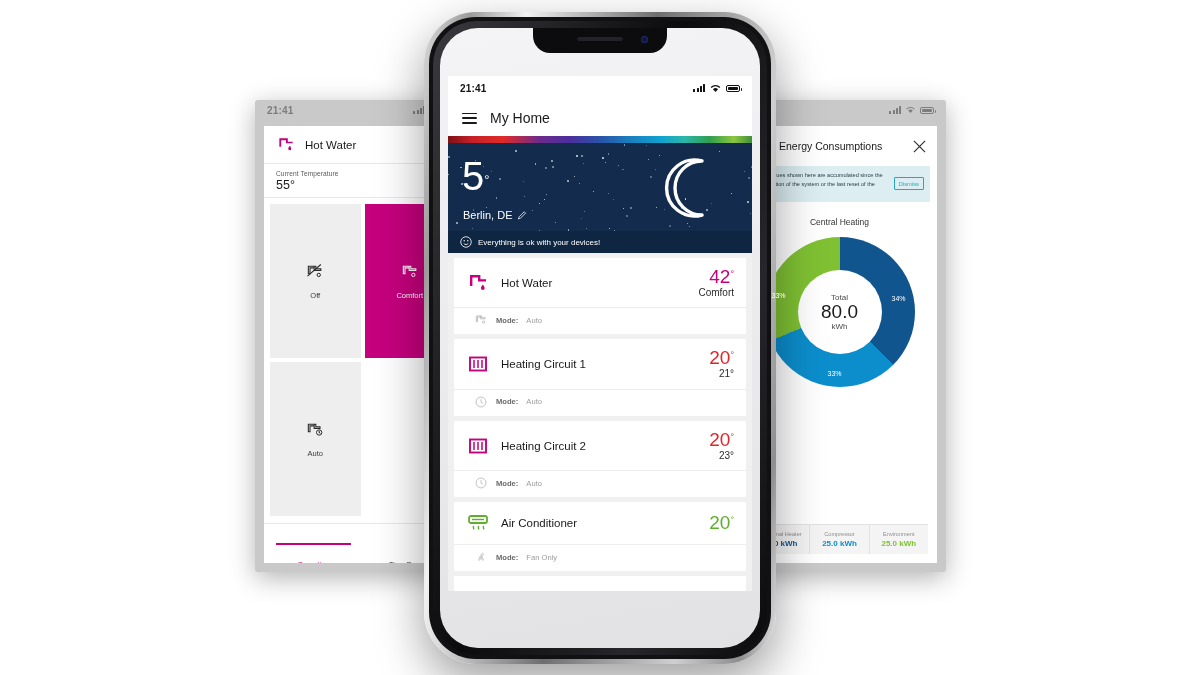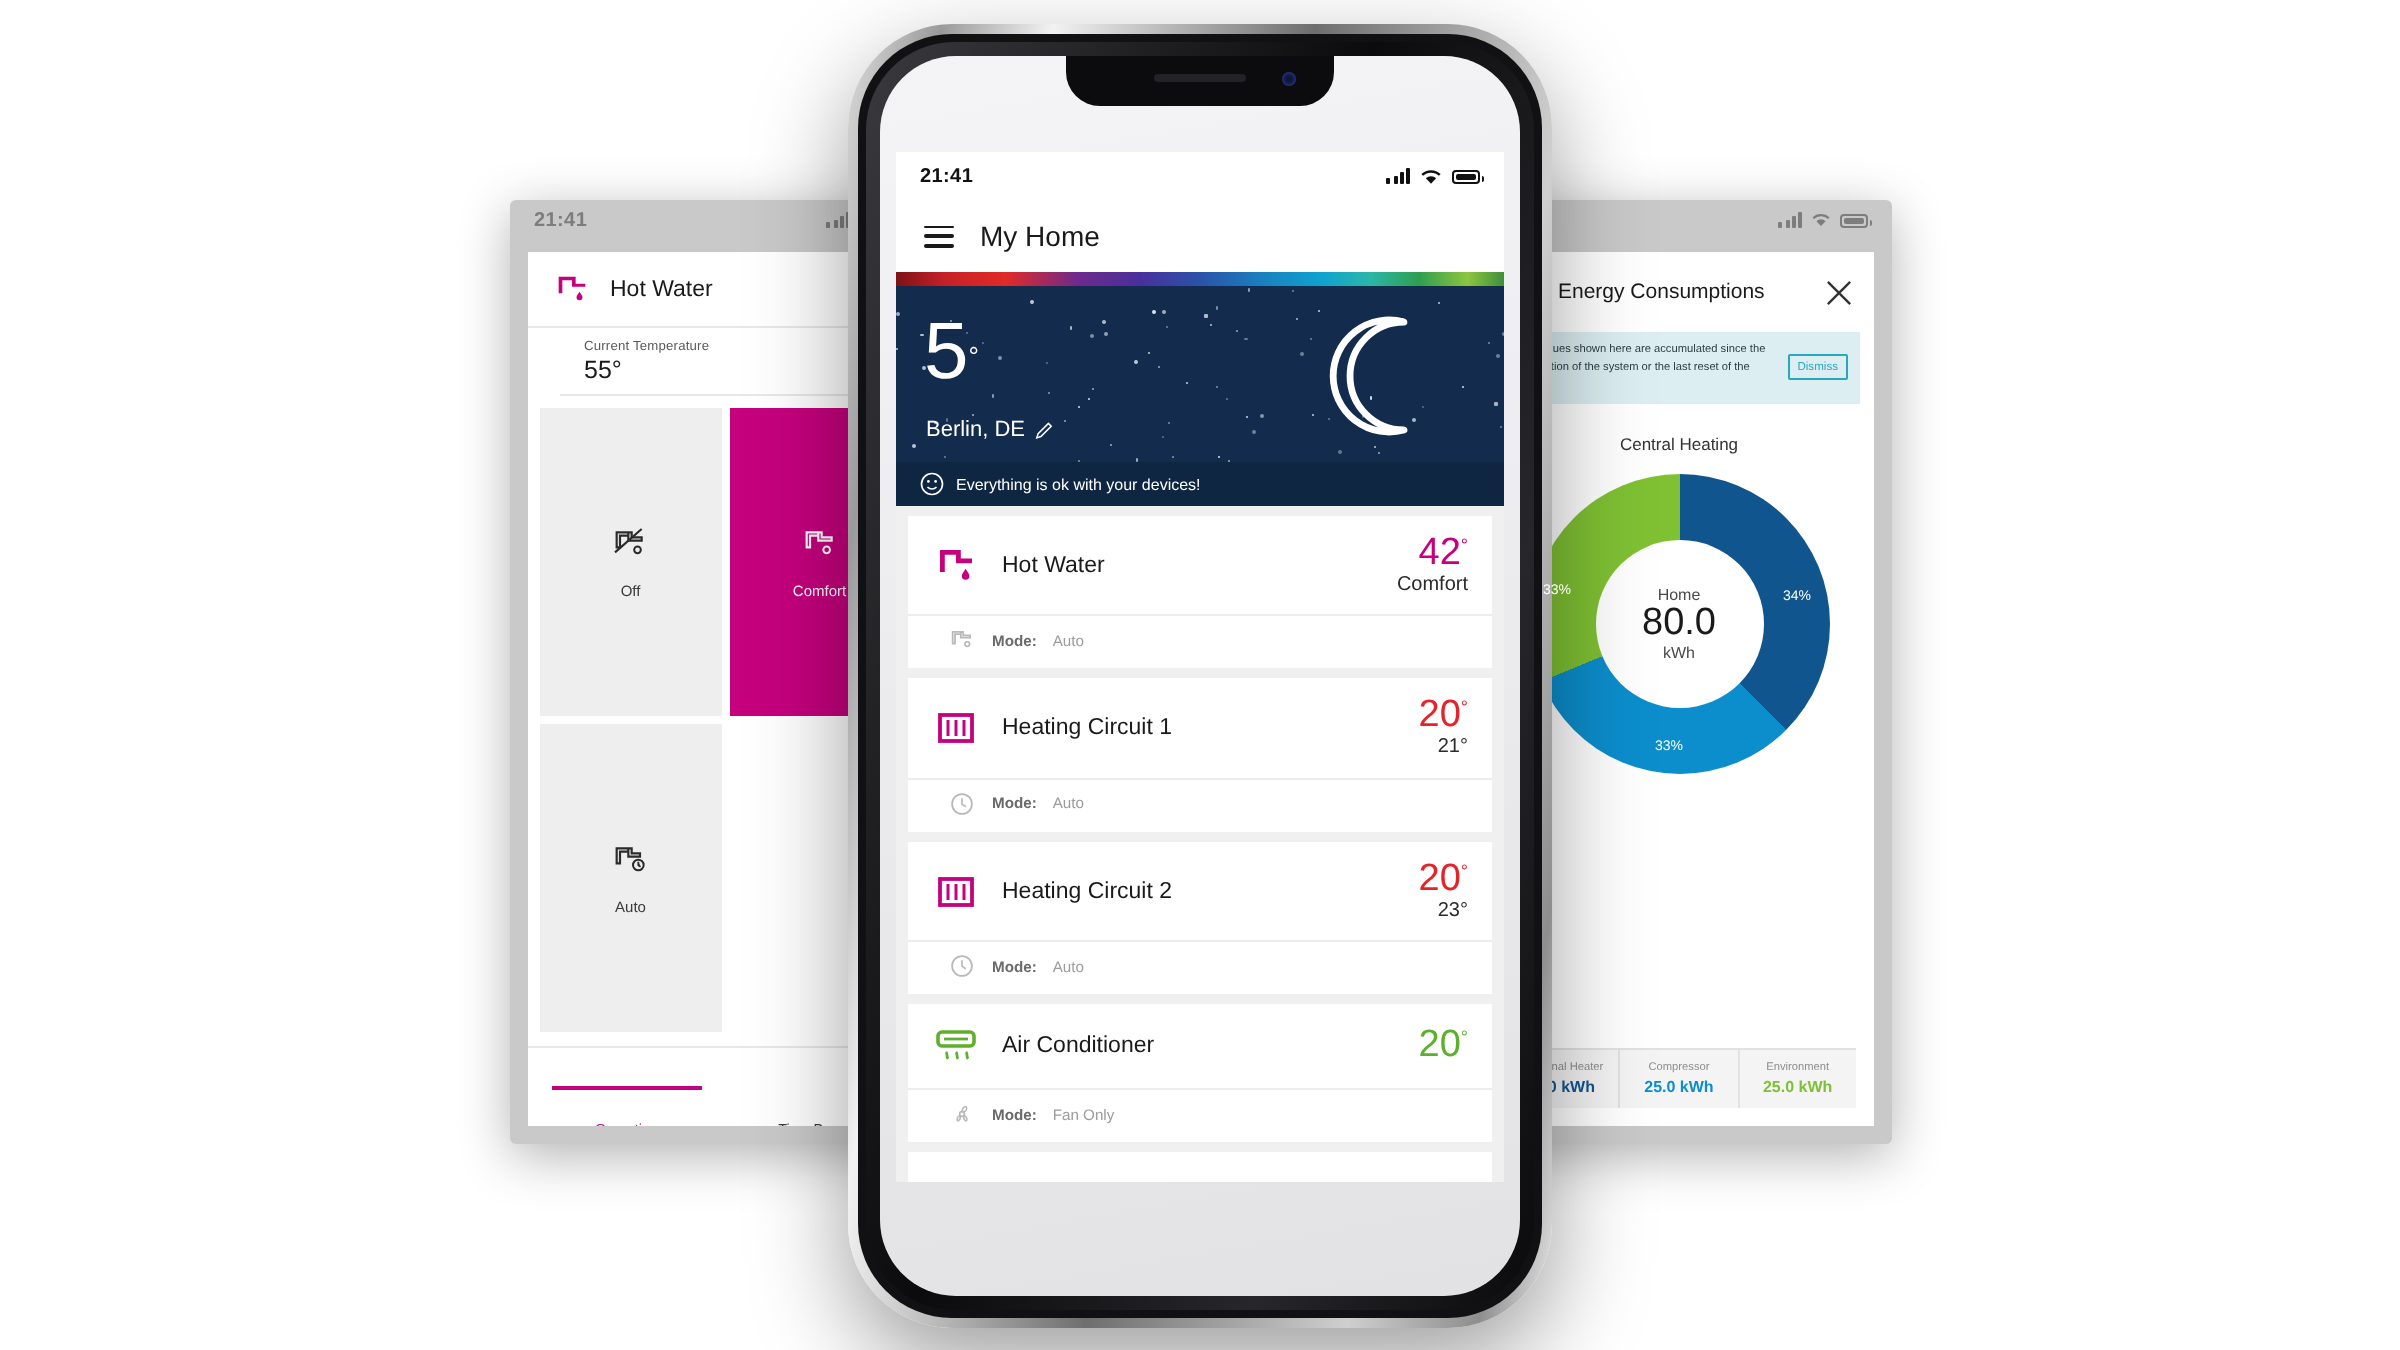--- a/index.html
+++ b/index.html
@@ -29,21 +29,21 @@
   .side .statusbar { height:20px; color:#7d7d7d; }
 
   #left-panel  { left:255px; top:100px; width:215px; height:472px; }
   #right-panel { left:733px; top:100px; width:213px; height:472px; }
 
   
   .lp-head { display:flex; align-items:center; height:38px; padding:0 12px;
              border-bottom:1px solid #e8e8e8; }
   .lp-head .title { font-size:11.5px; color:#1a1a1a; margin-left:9px; flex:1; }
   .lp-temp { display:flex; align-items:center; height:34px; padding:0 12px;
-             border-bottom:1px solid #e8e8e8;margin-left:16px; }
+             border-bottom:1px solid #e8e8e8; }
   .lp-temp .col { flex:1; }
   .lp-temp .lbl { font-size:6.6px; color:#5a5a5a; letter-spacing:.1px; }
   .lp-temp .val { font-size:12.5px; color:#1a1a1a; margin-top:1px; }
   .modegrid { display:grid; grid-template-columns:1fr 1fr; gap:4px;
               padding:6px 6px 0 6px; }
   .modecell { height:154px; background:#eeeeee; display:flex; flex-direction:column;
               align-items:center; justify-content:center; gap:9px; }
   .modecell .ml { font-size:7.5px; color:#3a3a3a; }
   .modecell.active { background:#c6017e; }
   .modecell.active .ml { color:#fff; }
@@ -277,21 +277,21 @@
 
 
       <div class="chart-title">Central Heating</div>
 
       <div class="donut-wrap">
         <div class="donut" id="donut" style="background: conic-gradient(rgb(17, 85, 143) 0deg, rgb(17, 85, 143) 135deg, rgb(12, 142, 205) 135deg, rgb(12, 142, 205) 247.5deg, rgb(127, 193, 51) 247.5deg, rgb(127, 193, 51) 360deg);"></div>
         <span class="pct" style="right:9px; top:58px;">34%</span>
         <span class="pct" style="left:7px; top:55px;">33%</span>
         <span class="pct" style="left:63px; bottom:10px;">33%</span>
         <div class="donut-center">
-          <span class="dc-t">Home</span>
+          <span class="dc-t">Total</span>
           <span class="dc-v">80.0</span>
           <span class="dc-u">kWh</span>
         </div>
       </div>
 
       <div class="legend">
         <div class="lg">
           <span class="lg-n">Additional Heater</span>
           <span class="lg-v" style="color:#11558f">30.0 kWh</span>
         </div>

